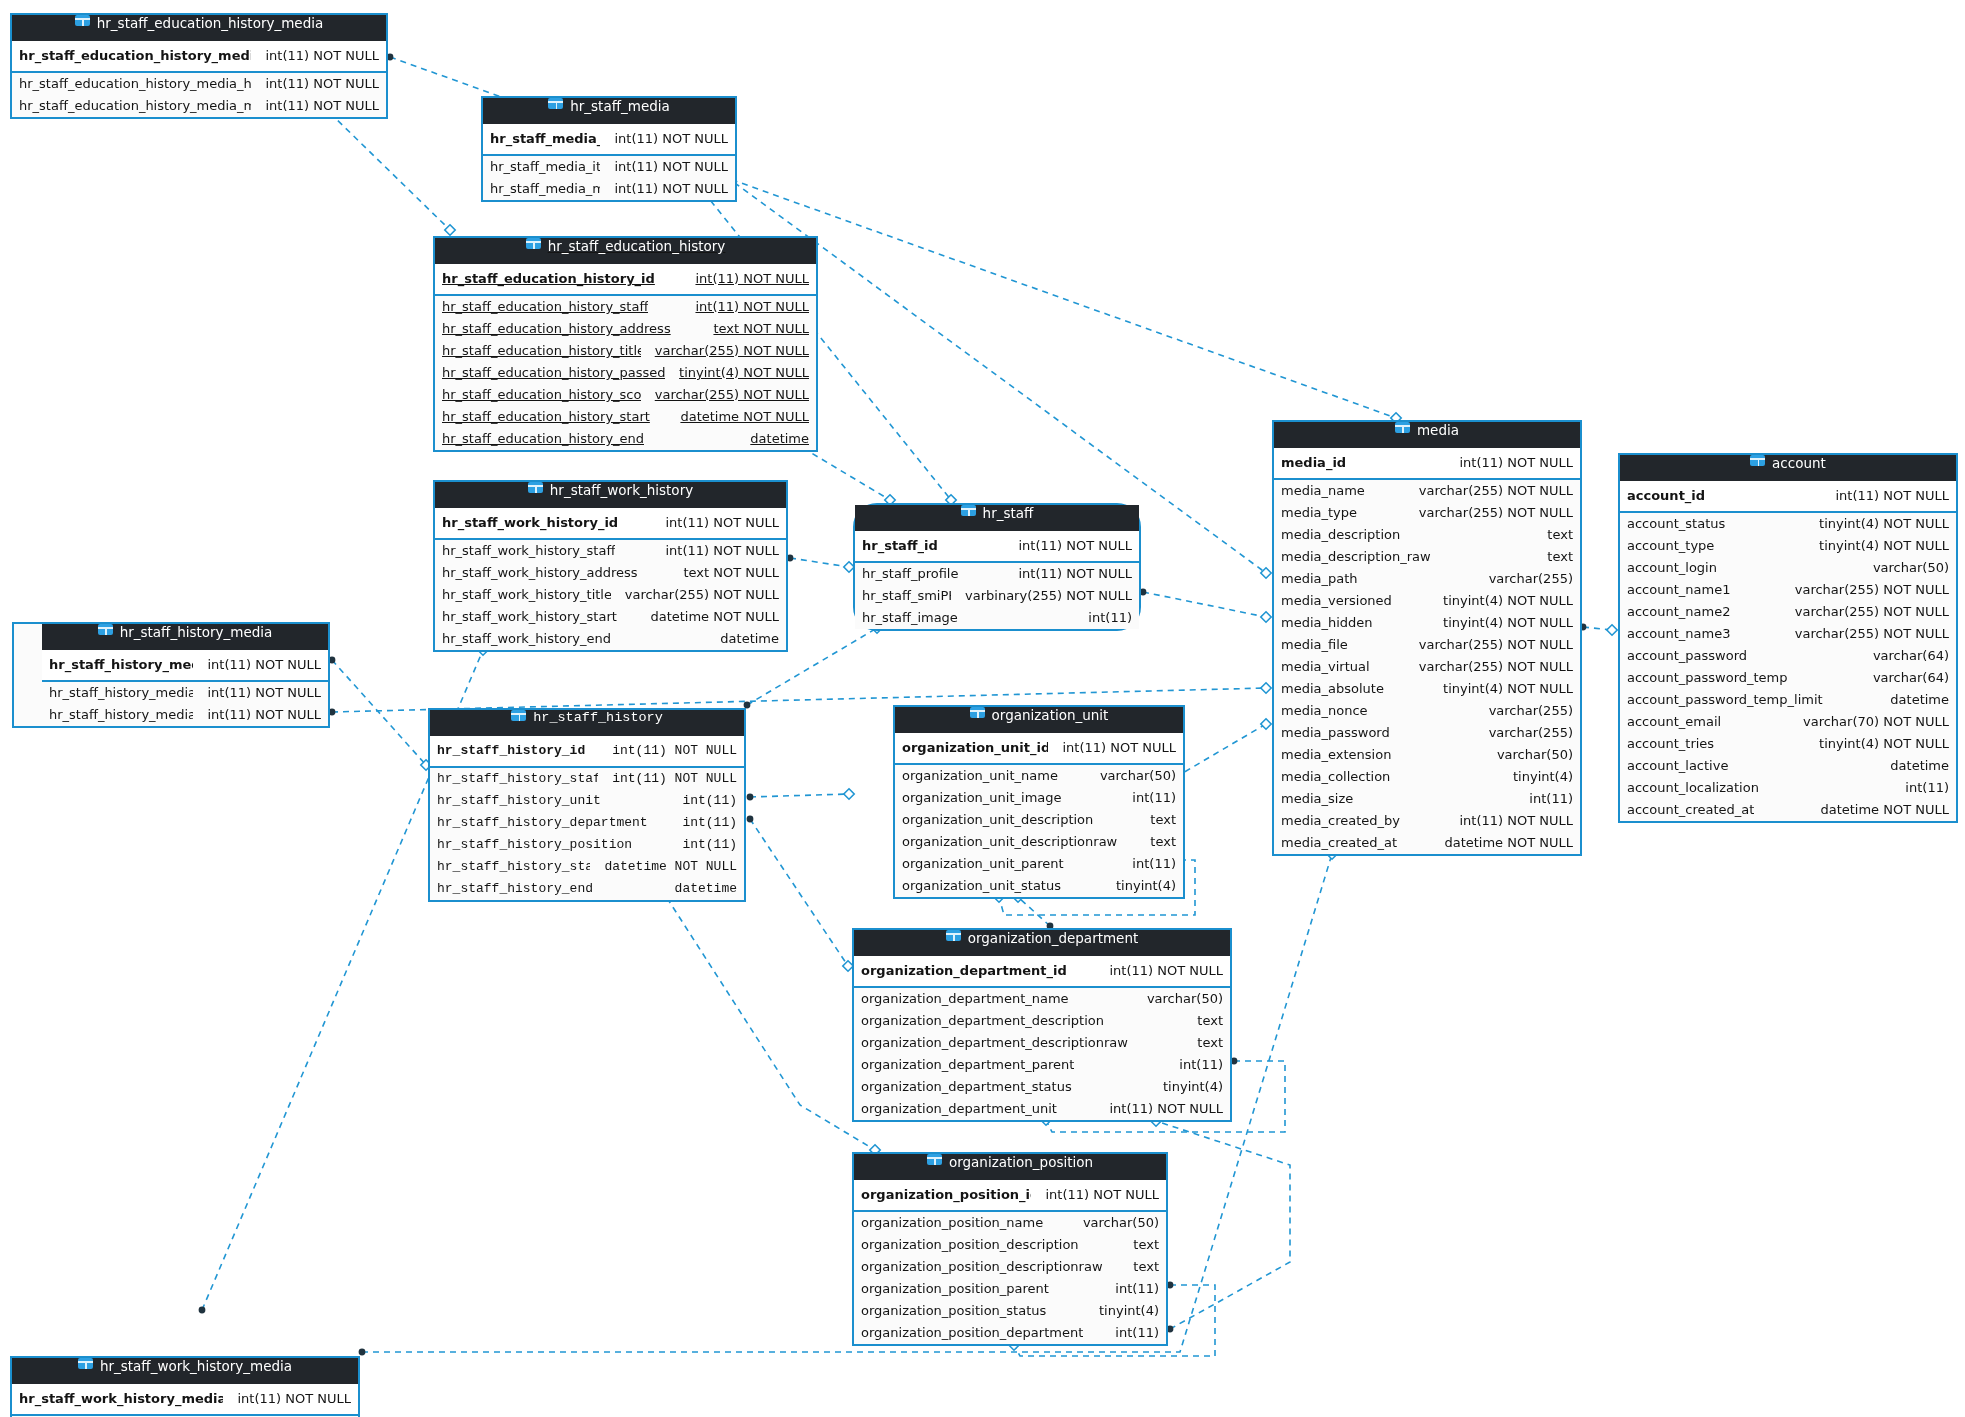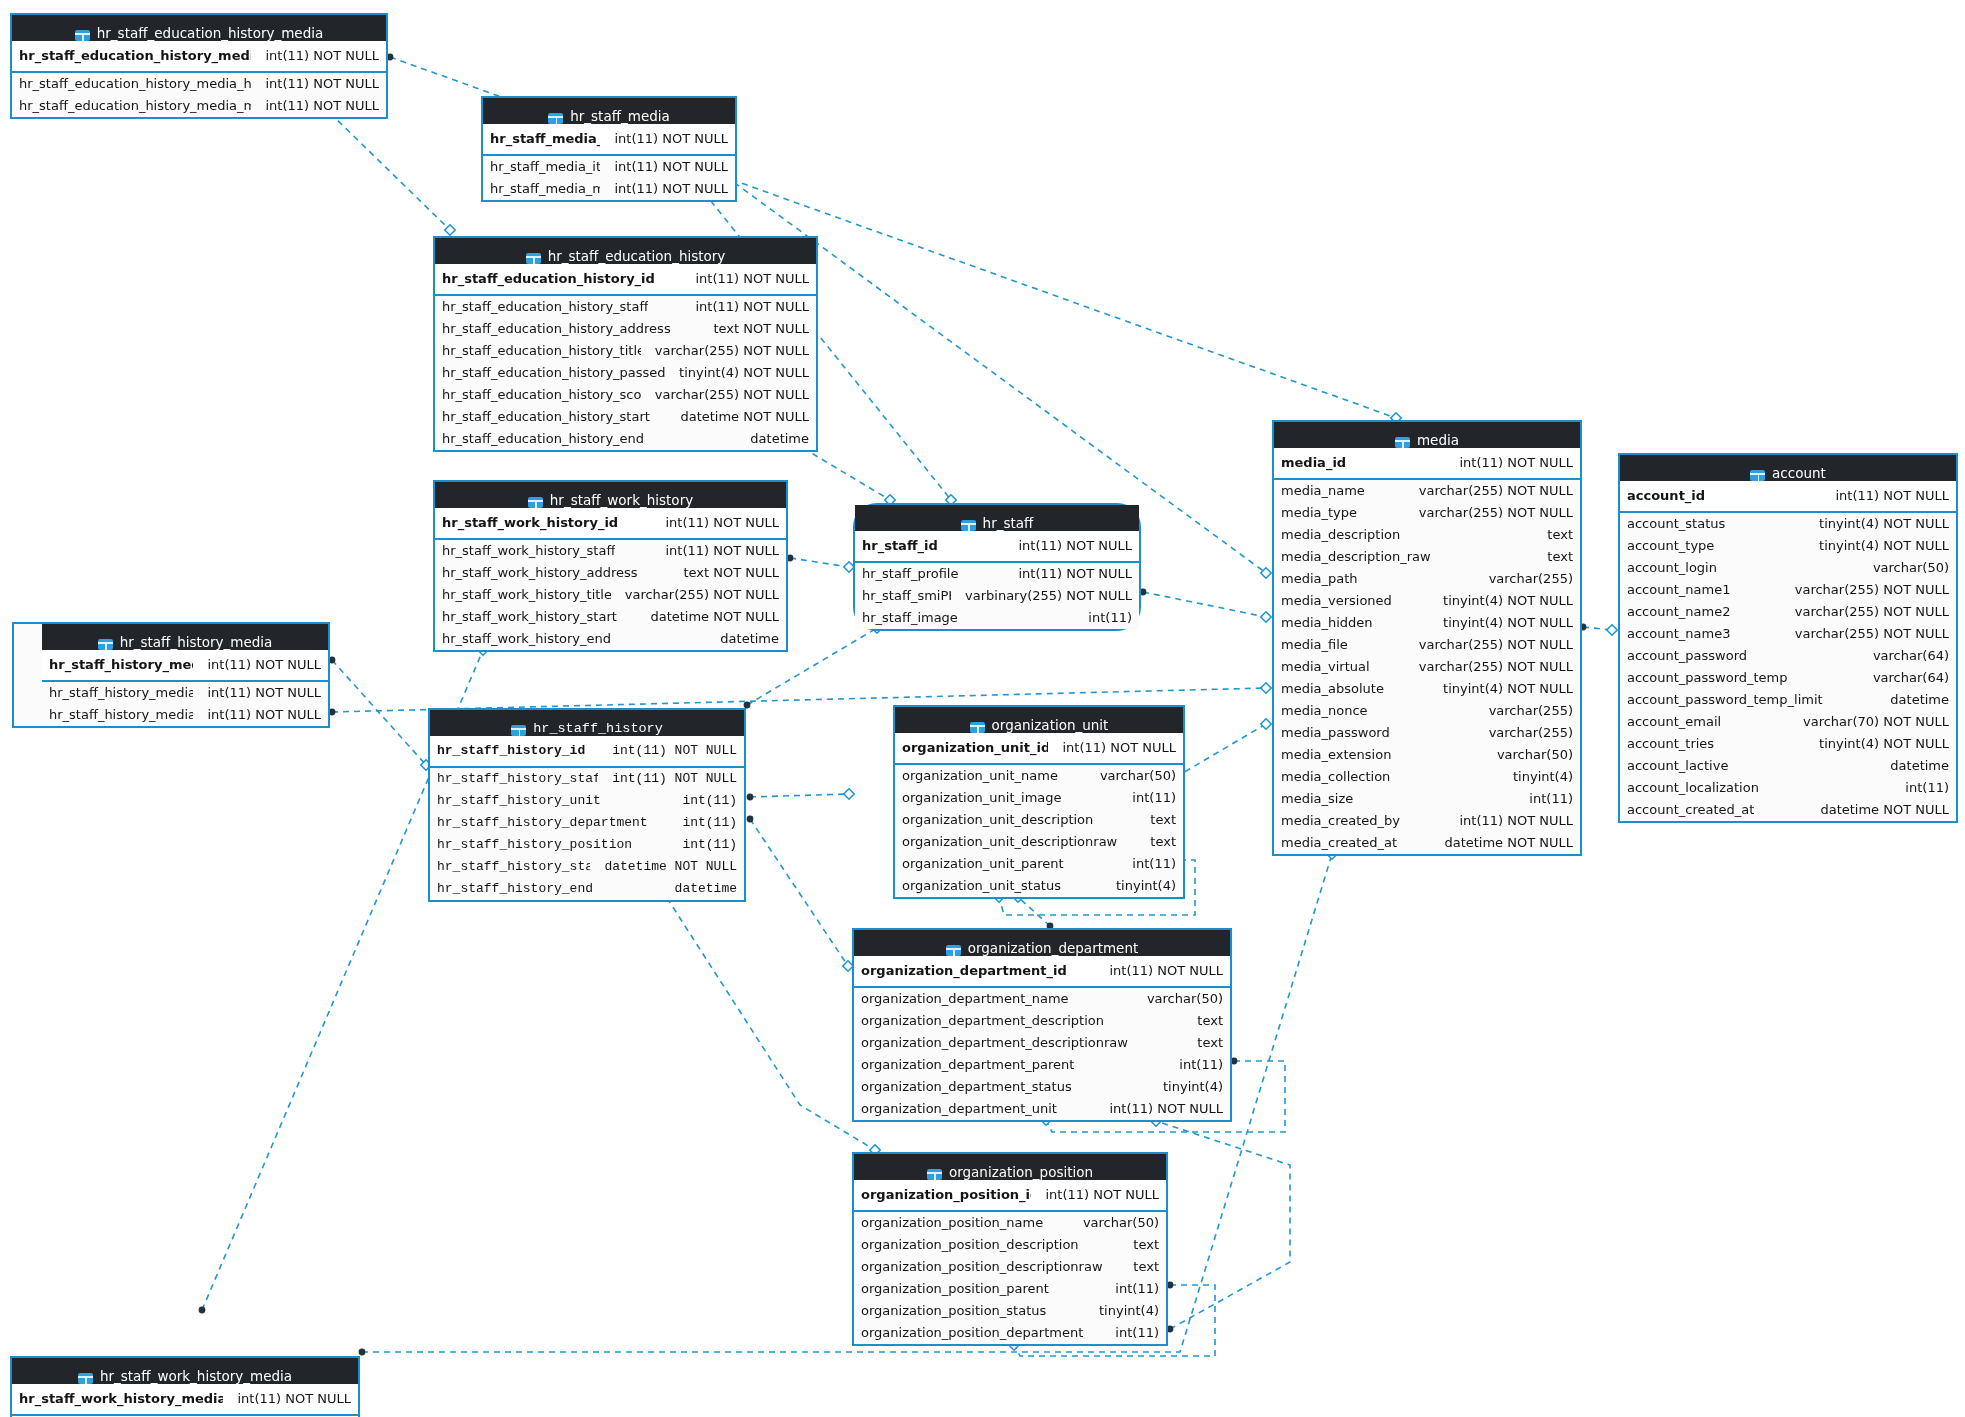--- a/index.html
+++ b/index.html
@@ -5,21 +5,21 @@
   html,body{margin:0;padding:0;background:#ffffff;}
   body{width:1965px;height:1417px;position:relative;overflow:hidden;
        font-family:"DejaVu Sans","Liberation Sans",sans-serif;color:#141414;}
   #canvas{position:absolute;inset:0;}
   #rel-layer{position:absolute;left:0;top:0;z-index:1;}
   #tables-layer{position:absolute;left:0;top:0;width:100%;height:100%;z-index:2;}
 
   .tbl{position:absolute;border:2px solid #1b8fce;background:#fbfbfb;
        box-sizing:border-box;font-size:13px;}
   .tbl-head{background:#22262b;color:#ffffff;height:26px;display:flex;
-       align-items:flex-end;justify-content:center;gap:7px;font-size:13.5px;
+       align-items:flex-start;justify-content:center;gap:7px;font-size:13.5px;
        white-space:nowrap;overflow:hidden;}
   .tbl-icon{position:relative;display:inline-block;width:15px;height:11px;
        background:#2da0e2;border-radius:2px;flex:0 0 auto;}
   .tbl-icon .ti-h{position:absolute;left:0;right:0;top:3px;height:1.5px;background:#dff2fc;}
   .tbl-icon .ti-v{position:absolute;left:50%;top:4.5px;bottom:0;width:1.5px;background:#dff2fc;}
   .row{display:flex;align-items:center;height:22px;line-height:22px;
        padding:0 7px;background:#fbfbfb;white-space:nowrap;}
   .row.pk{height:30px;line-height:30px;background:#ffffff;border-bottom:2px solid #1b8fce;}
   .row.pk .fname{font-weight:bold;}
   .fname{overflow:hidden;}
@@ -181,21 +181,21 @@
         </div>
         <div class="row">
           <span class="fname">hr_staff_media_item</span>
           <span class="ftype">int(11) NOT NULL</span>
         </div>
         <div class="row">
           <span class="fname">hr_staff_media_media</span>
           <span class="ftype">int(11) NOT NULL</span>
         </div>
       </div>
-      <div class="tbl" style="left: 433px; top: 236px; width: 385px;">
+      <div class="tbl" style="left: 433px; top: 236px; width: 385px; text-decoration: underline;">
         <div class="tbl-head">
           <span class="tbl-icon">
             <span class="ti-h"></span>
             <span class="ti-v"></span>
           </span>
           <span>hr_staff_education_history</span>
         </div>
         <div class="row pk">
           <span class="fname">hr_staff_education_history_id</span>
           <span class="ftype">int(11) NOT NULL</span>

